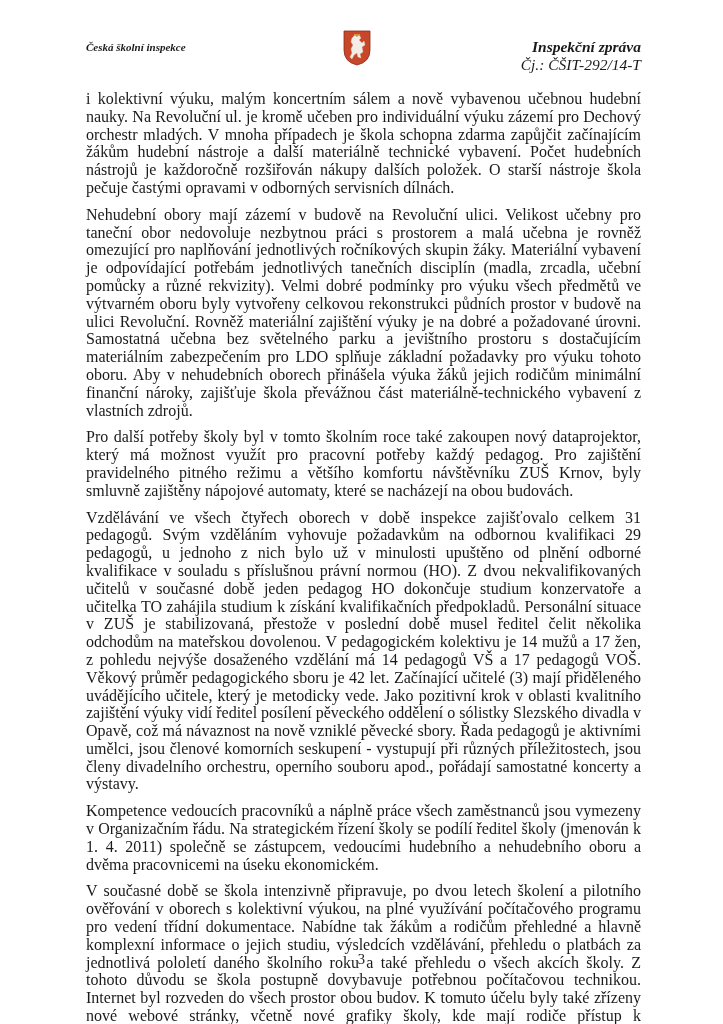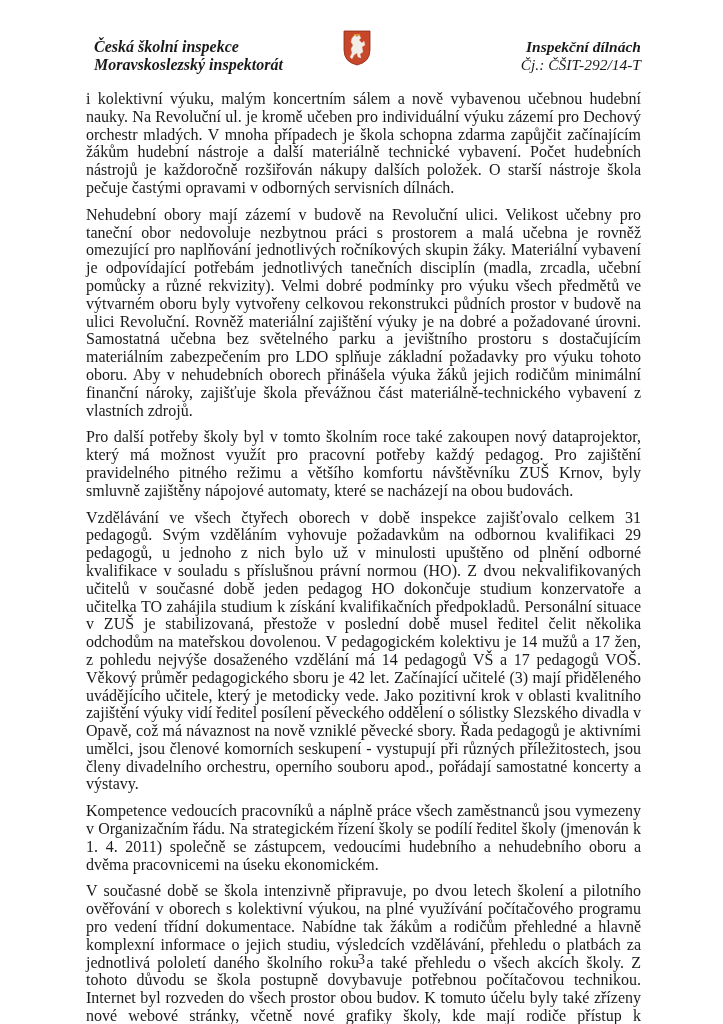--- a/index.html
+++ b/index.html
@@ -1,40 +1,39 @@
 <!DOCTYPE html>
 <html><head>
   <meta charset="utf-8">
   <style>
     html, body { margin: 0; padding: 0; background: #ffffff; }
     body { width: 723px; height: 1024px; position: relative; overflow: hidden; font-family: "Liberation Serif", "DejaVu Serif", serif; color: #1a1a1a; }
     .header { position: absolute; top: 38px; left: 86px; width: 555px; height: 46px; }
-    .hdr-left { position: absolute; left: 8px; top: 0; font-style: italic; font-weight: bold; font-size: 16px; line-height: 18px; }
+    .hdr-left { position: absolute; left: 0; top: 0; font-style: italic; font-weight: bold; font-size: 11px; line-height: 18px; }
     .hdr-right { position: absolute; right: 0; top: 0; text-align: right; font-style: italic; font-size: 15.5px; line-height: 18px; }
     .hdr-right .t1 { font-weight: bold; }
     .crest { position: absolute; left: 257px; top: -8px; width: 28px; height: 36px; }
     .content { position: absolute; top: 90px; left: 86px; width: 555px; font-size: 16px; line-height: 17.8px; text-align: justify; }
     .content p { margin: 0 0 9px 0; }
     .page-num { position: absolute; top: 951px; left: 0; width: 723px; text-align: center; font-size: 14.6px; }
   </style>
 </head>
 <body>
 
 <div class="header">
   <div class="hdr-left">
     <div>Česká školní inspekce</div>
-    <div>Moravskoslezský inspektorát</div>
   </div>
   <svg class="crest" viewBox="0 0 28 36">
     <path d="M1 1 H27 V20 Q27 32 14 35 Q1 32 1 20 Z" fill="#c8472a" stroke="#8a2a18" stroke-width="0.8"></path>
     <path d="M9 8 L12 5 L14 7 L16 5 L18 8 L16 10 L19 13 L21 11 L22 15 L19 17 L20 22 L17 24 L18 28 L15 27 L14 23 L11 25 L9 29 L7 27 L9 23 L8 19 L10 15 L8 12 Z" fill="#f2ede6" stroke="#d8cfc2" stroke-width="0.4"></path>
     <path d="M11 6 L12 4 L13 6 L14 4 L15 6 L16 4 L17 6" fill="none" stroke="#e0b040" stroke-width="0.8"></path>
   </svg>
   <div class="hdr-right">
-    <div class="t1">Inspekční dílnách</div>
+    <div class="t1">Inspekční zpráva</div>
     <div>Čj.: ČŠIT-292/14-T</div>
   </div>
 </div>
 
 <div class="content">
   <p>i kolektivní výuku, malým koncertním sálem a nově vybavenou učebnou hudební nauky. Na Revoluční ul. je kromě učeben pro individuální výuku zázemí pro Dechový orchestr mladých. V mnoha případech je škola schopna zdarma zapůjčit začínajícím žákům hudební nástroje a další materiálně technické vybavení. Počet hudebních nástrojů je každoročně rozšiřován nákupy dalších položek. O starší nástroje škola pečuje častými opravami v odborných servisních dílnách.</p>
   <p>Nehudební obory mají zázemí v budově na Revoluční ulici. Velikost učebny pro taneční obor nedovoluje nezbytnou práci s prostorem a malá učebna je rovněž omezující pro naplňování jednotlivých ročníkových skupin žáky. Materiální vybavení je odpovídající potřebám jednotlivých tanečních disciplín (madla, zrcadla, učební pomůcky a různé rekvizity). Velmi dobré podmínky pro výuku všech předmětů ve výtvarném oboru byly vytvořeny celkovou rekonstrukci půdních prostor v budově na ulici Revoluční. Rovněž materiální zajištění výuky je na dobré a požadované úrovni. Samostatná učebna bez světelného parku a jevištního prostoru s dostačujícím materiálním zabezpečením pro LDO splňuje základní požadavky pro výuku tohoto oboru. Aby v nehudebních oborech přinášela výuka žáků jejich rodičům minimální finanční nároky, zajišťuje škola převážnou část materiálně-technického vybavení z vlastních zdrojů.</p>
   <p>Pro další potřeby školy byl v tomto školním roce také zakoupen nový dataprojektor, který má možnost využít pro pracovní potřeby každý pedagog. Pro zajištění pravidelného pitného režimu a většího komfortu návštěvníku ZUŠ Krnov, byly smluvně zajištěny nápojové automaty, které se nacházejí na obou budovách.</p>
   <p>Vzdělávání ve všech čtyřech oborech v době inspekce zajišťovalo celkem 31 pedagogů. Svým vzděláním vyhovuje požadavkům na odbornou kvalifikaci 29 pedagogů, u jednoho z nich bylo už v minulosti upuštěno od plnění odborné kvalifikace v souladu s příslušnou právní normou (HO). Z dvou nekvalifikovaných učitelů v současné době jeden pedagog HO dokončuje studium konzervatoře a učitelka TO zahájila studium k získání kvalifikačních předpokladů. Personální situace v ZUŠ je stabilizovaná, přestože v poslední době musel ředitel čelit několika odchodům na mateřskou dovolenou. V pedagogickém kolektivu je 14 mužů a 17 žen, z pohledu nejvýše dosaženého vzdělání má 14 pedagogů VŠ a 17 pedagogů VOŠ. Věkový průměr pedagogického sboru je 42 let. Začínající učitelé (3) mají přiděleného uvádějícího učitele, který je metodicky vede. Jako pozitivní krok v oblasti kvalitního zajištění výuky vidí ředitel posílení pěveckého oddělení o sólistky Slezského divadla v Opavě, což má návaznost na nově vzniklé pěvecké sbory. Řada pedagogů je aktivními umělci, jsou členové komorních seskupení - vystupují při různých příležitostech, jsou členy divadelního orchestru, operního souboru apod., pořádají samostatné koncerty a výstavy.</p>
   <p>Kompetence vedoucích pracovníků a náplně práce všech zaměstnanců jsou vymezeny v Organizačním řádu. Na strategickém řízení školy se podílí ředitel školy (jmenován k 1. 4. 2011) společně se zástupcem, vedoucími hudebního a nehudebního oboru a dvěma pracovnicemi na úseku ekonomickém.</p>

